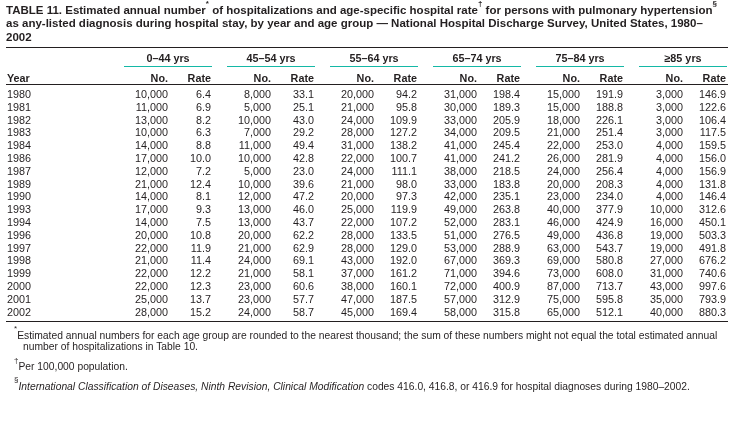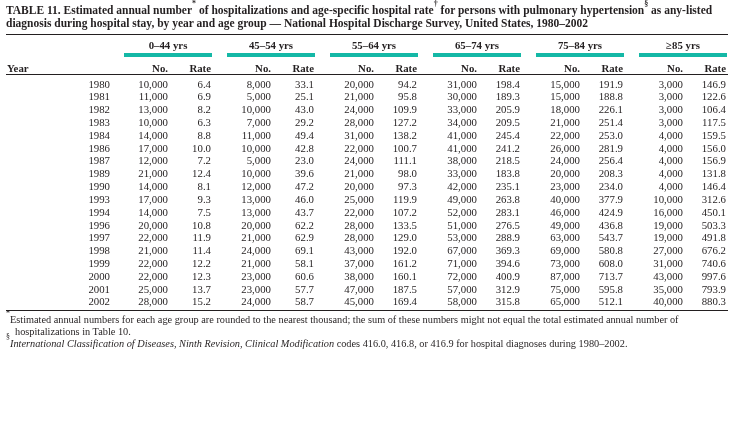--- a/index.html
+++ b/index.html
@@ -12,21 +12,20 @@
     height: 441px;
     overflow: hidden;
     font-family: "Liberation Sans", sans-serif;
     color: #231f20;
     -webkit-font-smoothing: antialiased;
   }
   .page {
     padding: 4px 6px 0 6px;
     box-sizing: border-box;
     width: 732px;
-    font-family: Liberation Serif, serif;
   }
   
   .title {
     font-weight: bold;
     font-size: 11.5px;
     line-height: 13.3px;
     letter-spacing: 0;
   }
   .title sup, .fn sup {
     font-size: 8px;
@@ -47,52 +46,52 @@
   col.c-rate { width: 43px; }
 
   thead th {
     font-weight: bold;
     font-size: 10.8px;
     padding: 0;
     vertical-align: bottom;
   }
   th.group { text-align: center; }
   th.group .group-line {
-    border-bottom: 4px solid #14b8a6;
+    border-bottom: 1px solid #14b8a6;
     margin-left: 14px;
     margin-right: 1px;
     padding: 4px 0 2px 0;
     white-space: nowrap;
   }
   tr.subhead th { height: 17px; }
   th.year-h { text-align: left; padding-left: 1px; }
   th.no-h, th.rate-h { text-align: right; padding-right: 2px; }
   tr.subhead { border-bottom: 1.6px solid #231f20; }
 
   tbody td {
     font-size: 10.8px;
     line-height: 12.82px;
     padding: 0;
     white-space: nowrap;
   }
   tbody tr:first-child td { padding-top: 3px; }
   tbody tr:last-child td { padding-bottom: 2px; }
-  td.year { text-align: right; padding-left: 1px; }
+  td.year { text-align: left; padding-left: 1px; }
   td.no, td.rate { text-align: right; padding-right: 2px; }
   tbody { border-bottom: 1.6px solid #231f20; }
 
   
   .footnotes {
     margin-top: 3px;
     width: 726px;
   }
   .fn {
     font-size: 10.3px;
     line-height: 11.7px;
-    margin: 0;
+    margin: 8px;
     padding-left: 9px;
     text-indent: -9px;
   }
   .fn .it { font-style: italic; }
 </style>
 </head>
 <body>
 
 <div class="page">
 
@@ -421,16 +420,17 @@
           <td class="no">65,000</td>
           <td class="rate">512.1</td>
           <td class="no">40,000</td>
           <td class="rate">880.3</td>
         </tr>
       </tbody>
   </table>
 
   <div class="footnotes">
     <p class="fn"><sup>*</sup><span>Estimated annual numbers for each age group are rounded to the nearest thousand; the sum of these numbers might not equal the total estimated annual number of hospitalizations in Table 10.</span></p>
+    <p class="fn"><sup>†</sup><span>Per 100,000 population.</span></p>
     <p class="fn"><sup>§</sup><span class="it">International Classification of Diseases, Ninth Revision, Clinical Modification</span><span> codes 416.0, 416.8, or 416.9 for hospital diagnoses during 1980–2002.</span></p>
   </div>
 
 </div>
 
 </body></html>

